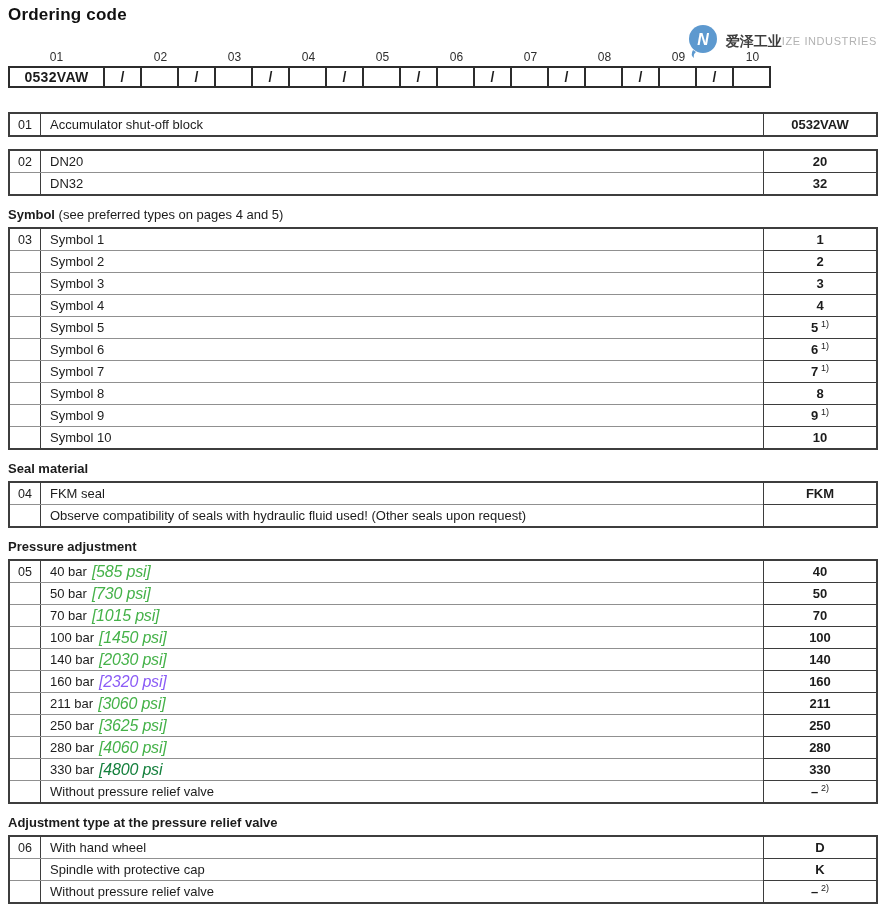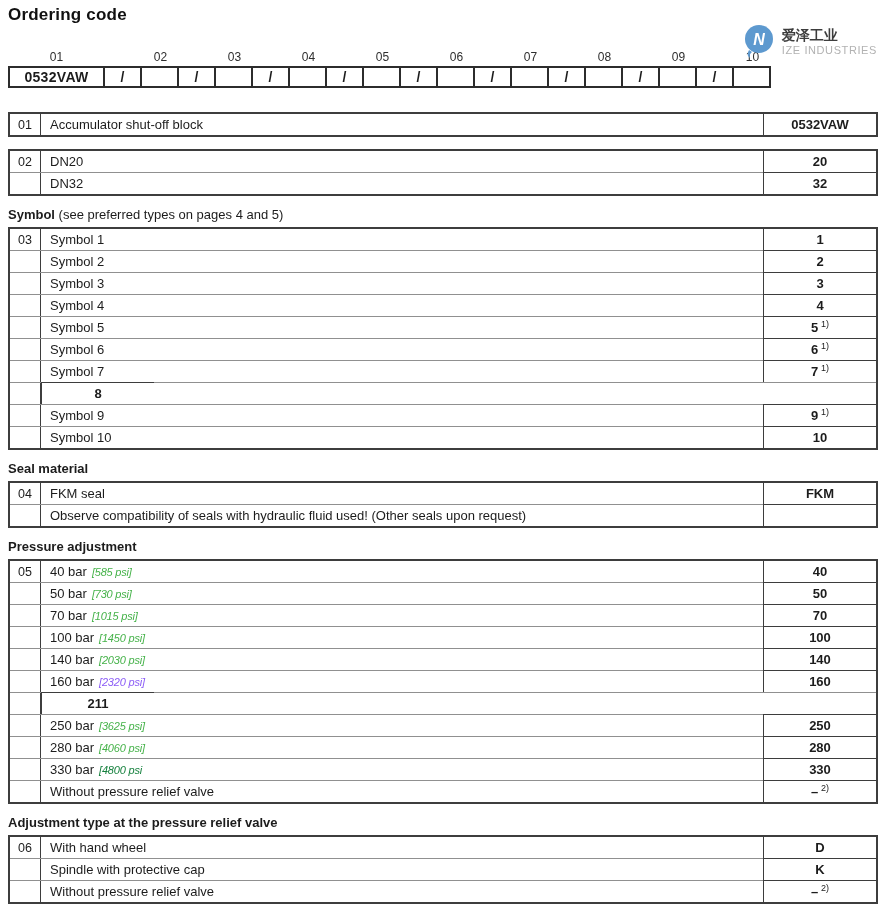--- a/index.html
+++ b/index.html
@@ -7,21 +7,21 @@
     width:887px;height:917px;background:#ffffff;overflow:hidden;
     font-family:"Liberation Sans",sans-serif;color:#1c1c1c;position:relative;
   }
   .page{padding:0 9px 0 8px;position:relative;}
 
   
   .doc-title{font-size:17px;font-weight:bold;margin:5px 0 0 0;color:#111;letter-spacing:.2px;}
 
   
   .logo{position:absolute;top:19px;right:10px;display:flex;align-items:center;gap:6px;}
-  .logo-text{display:flex;flex-direction:column;line-height:1.1;}
+  .logo-text{display:flex;flex-direction:row;line-height:1.1;text-align:right;}
   .logo-cn{font-size:14px;font-weight:bold;color:#3d3d3d;font-family:sans-serif;}
   .logo-en{font-size:11px;color:#b2b2b2;letter-spacing:.6px;margin-top:1px;}
 
   
   .code-area{margin-top:25px;}
   .pos-labels{display:flex;height:14px;margin-bottom:2px;font-size:12px;color:#2e2e2e;}
   .pos-label{width:74px;box-sizing:border-box;padding-left:37px;text-align:center;flex:none;}
   .pos-label.first{width:97px;padding-left:0;}
   .code-boxes{display:flex;height:22px;}
   .code-box{box-sizing:border-box;border:2px solid #2c2c2c;height:22px;flex:none;
@@ -40,21 +40,21 @@
   .sec-note{font-weight:normal;color:#1c1c1c;}
   .tbl{border:2px solid #3d3d3d;background:#fff;}
   .row{display:flex;height:21px;}
   .row + .row{border-top:1px solid #909090;}
   .cell{display:flex;align-items:center;}
   .cell.num{width:30px;flex:none;justify-content:center;border-right:1px solid #3d3d3d;font-size:12.5px;}
   .cell.desc{flex:1;padding-left:9px;font-size:13px;min-width:0;}
   .cell.val{width:112px;flex:none;justify-content:center;font-weight:bold;font-size:13px;
             border-left:1px solid #3d3d3d;position:relative;}
   .row + .row .cell.val::before{content:"";position:absolute;left:-1px;right:0;top:-1px;height:1px;background:#3d3d3d;}
-  .psi{font-style:italic;font-size:11px;margin-left:5px;letter-spacing:-.2px;}
+  .psi{font-style:italic;font-size:16px;margin-left:5px;letter-spacing:-.2px;}
   .supnote{font-size:9px;font-weight:normal;position:relative;top:-4px;margin-left:3px;}
 </style>
 </head>
 <body>
 
 <div class="page">
 
   <h1 class="doc-title">Ordering code</h1>
 
   <div class="logo">
@@ -162,20 +162,21 @@
             <div class="cell desc">Symbol 6</div>
             <div class="cell val">6<span class="supnote">1)</span></div>
           </div>
           <div class="row">
             <div class="cell num"></div>
             <div class="cell desc">Symbol 7</div>
             <div class="cell val">7<span class="supnote">1)</span></div>
           </div>
           <div class="row">
             <div class="cell num"></div>
+            <div class="cell desc">Symbol 8</div>
             <div class="cell val">8</div>
           </div>
           <div class="row">
             <div class="cell num"></div>
             <div class="cell desc">Symbol 9</div>
             <div class="cell val">9<span class="supnote">1)</span></div>
           </div>
           <div class="row">
             <div class="cell num"></div>
             <div class="cell desc">Symbol 10</div>
@@ -226,20 +227,21 @@
             <div class="cell desc">140 bar<span class="psi" style="color: rgb(69, 178, 73);">[2030 psi]</span></div>
             <div class="cell val">140</div>
           </div>
           <div class="row">
             <div class="cell num"></div>
             <div class="cell desc">160 bar<span class="psi" style="color: #8b5cf6;">[2320 psi]</span></div>
             <div class="cell val">160</div>
           </div>
           <div class="row">
             <div class="cell num"></div>
+            <div class="cell desc">211 bar<span class="psi" style="color: rgb(69, 178, 73);">[3060 psi]</span></div>
             <div class="cell val">211</div>
           </div>
           <div class="row">
             <div class="cell num"></div>
             <div class="cell desc">250 bar<span class="psi" style="color: rgb(69, 178, 73); text-align: center;">[3625 psi]</span></div>
             <div class="cell val">250</div>
           </div>
           <div class="row">
             <div class="cell num"></div>
             <div class="cell desc">280 bar<span class="psi" style="color: rgb(69, 178, 73);">[4060 psi]</span></div>

